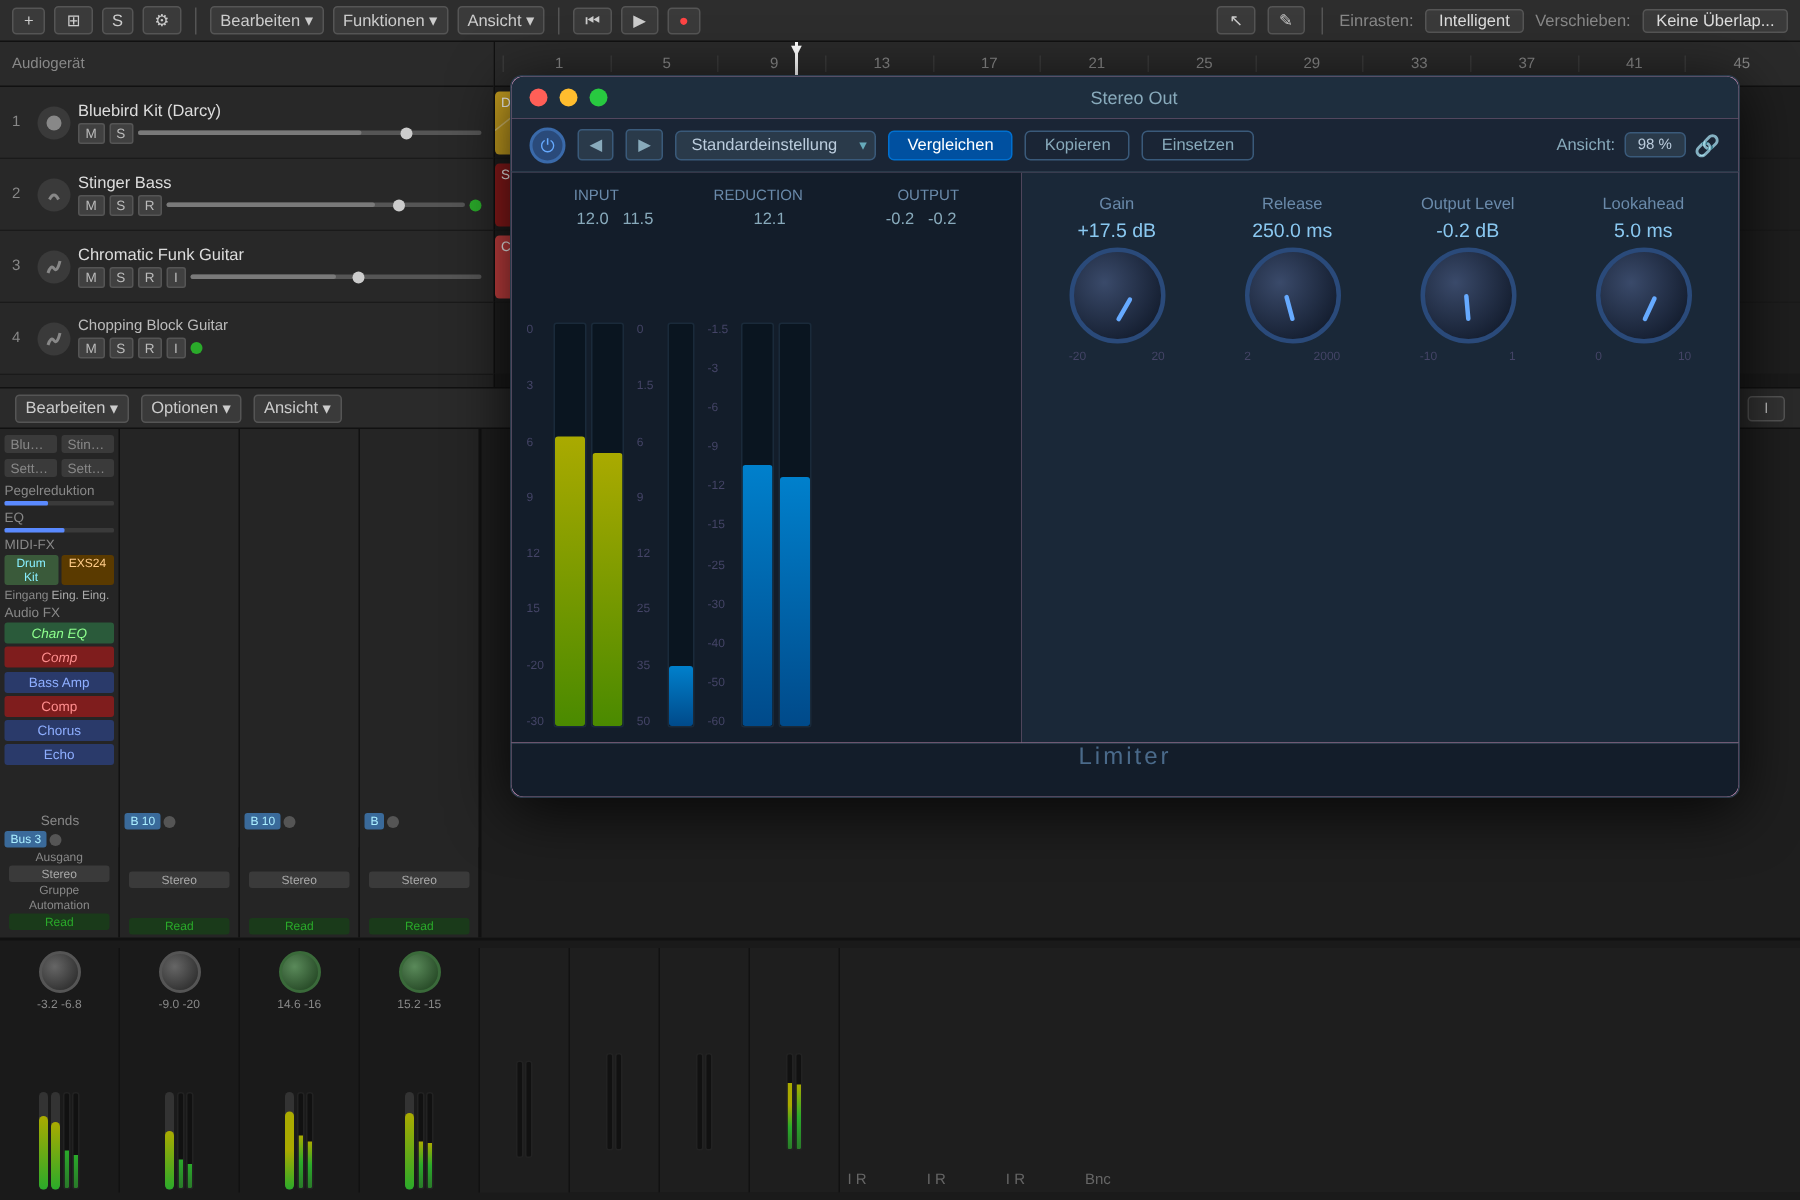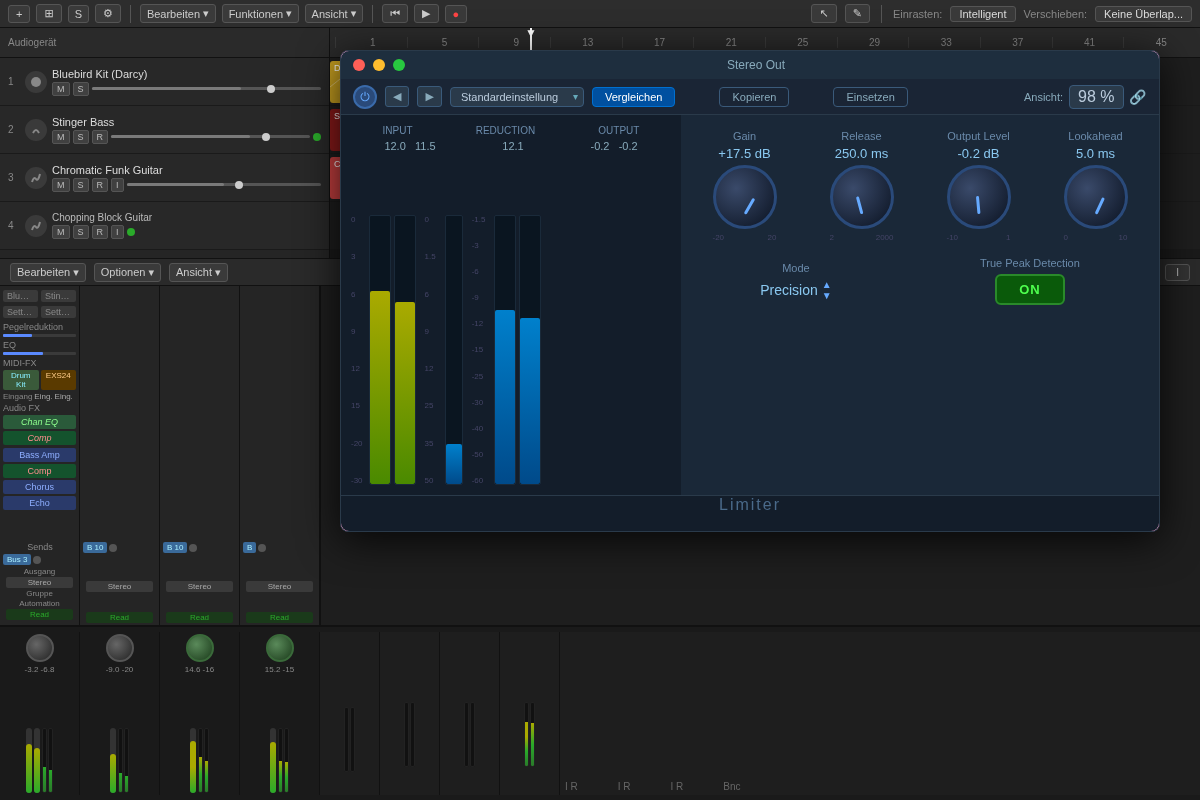--- a/index.html
+++ b/index.html
@@ -254,21 +254,21 @@
       font-style: italic;
     }
     .ch-fx {
       background: #2a5a3a;
       border-radius: 2px;
       font-size: 9px;
       color: #8eff8e;
       padding: 2px 4px;
       text-align: center;
     }
-    .ch-fx.comp { background: #14532d; color: #ff8e8e; }
+    .ch-fx.comp { background: #7f1d1d; color: #ff8e8e; }
     .ch-fx.blue { background: #2a3a6a; color: #8eaeff; }
     .send-btn {
       background: #3a6a9a;
       border-radius: 2px;
       padding: 1px 4px;
       font-size: 8px;
       color: #aef;
     }
     .send-dot {
       width: 8px;
@@ -376,35 +376,34 @@
       border-radius: 4px;
       color: #fff;
       font-size: 11px;
       padding: 3px 12px;
       cursor: pointer;
     }
     .plugin-action-btn.outline {
       background: transparent;
       color: #8ab;
       border-color: #3a5a7a;
-      margin-left: 36px;
     }
     .plugin-view {
       display: flex;
       align-items: center;
       gap: 6px;
       margin-left: auto;
     }
     .plugin-view-label { font-size: 11px; color: #8ab; }
     .plugin-view-val {
       background: #2a3a4a;
       border: 1px solid #3a5a7a;
       border-radius: 4px;
       color: #bcd;
-      font-size: 16px;
+      font-size: 10px;
       padding: 2px 8px;
     }
     .link-btn {
       color: #6af;
       font-size: 14px;
       cursor: pointer;
     }
 
     
     .plugin-body {
@@ -1225,37 +1224,19 @@
           <span class="ctrl-label">Lookahead</span>
           <span class="ctrl-value">5.0 ms</span>
           <div class="big-knob lookahead"></div>
           <div class="knob-scale">
             <span>0</span>
             <span>10</span>
           </div>
         </div>
       </div>
 
-      <div class="controls-row">
-
-        <div class="mode-section">
-          <span class="mode-label">Mode</span>
-          <div class="mode-value">
-            <span>Precision</span>
-            <div class="mode-arrows">
-              <span>▲</span>
-              <span>▼</span>
-            </div>
-          </div>
-        </div>
-
-        <div class="tpd-section">
-          <span class="tpd-label">True Peak Detection</span>
-          <button class="tpd-btn">ON</button>
-        </div>
-      </div>
     </div>
   </div>
 
   <div class="plugin-footer">
     <span class="plugin-footer-name">Limiter</span>
   </div>
 </div>
 
 </body></html>

